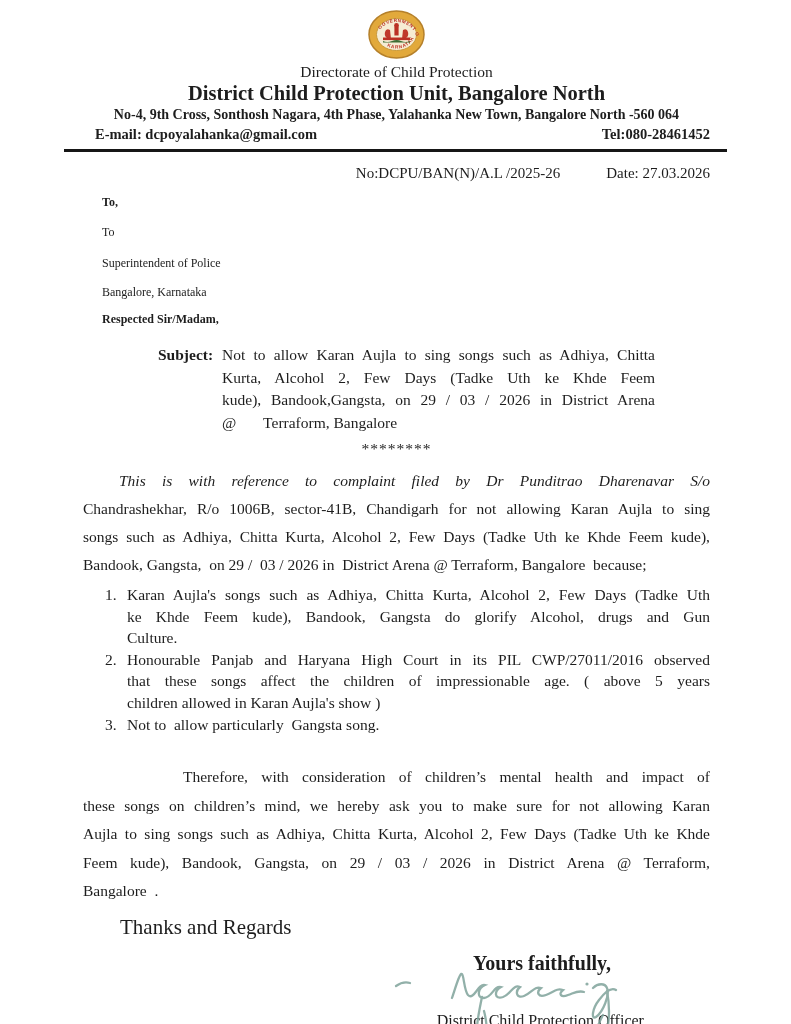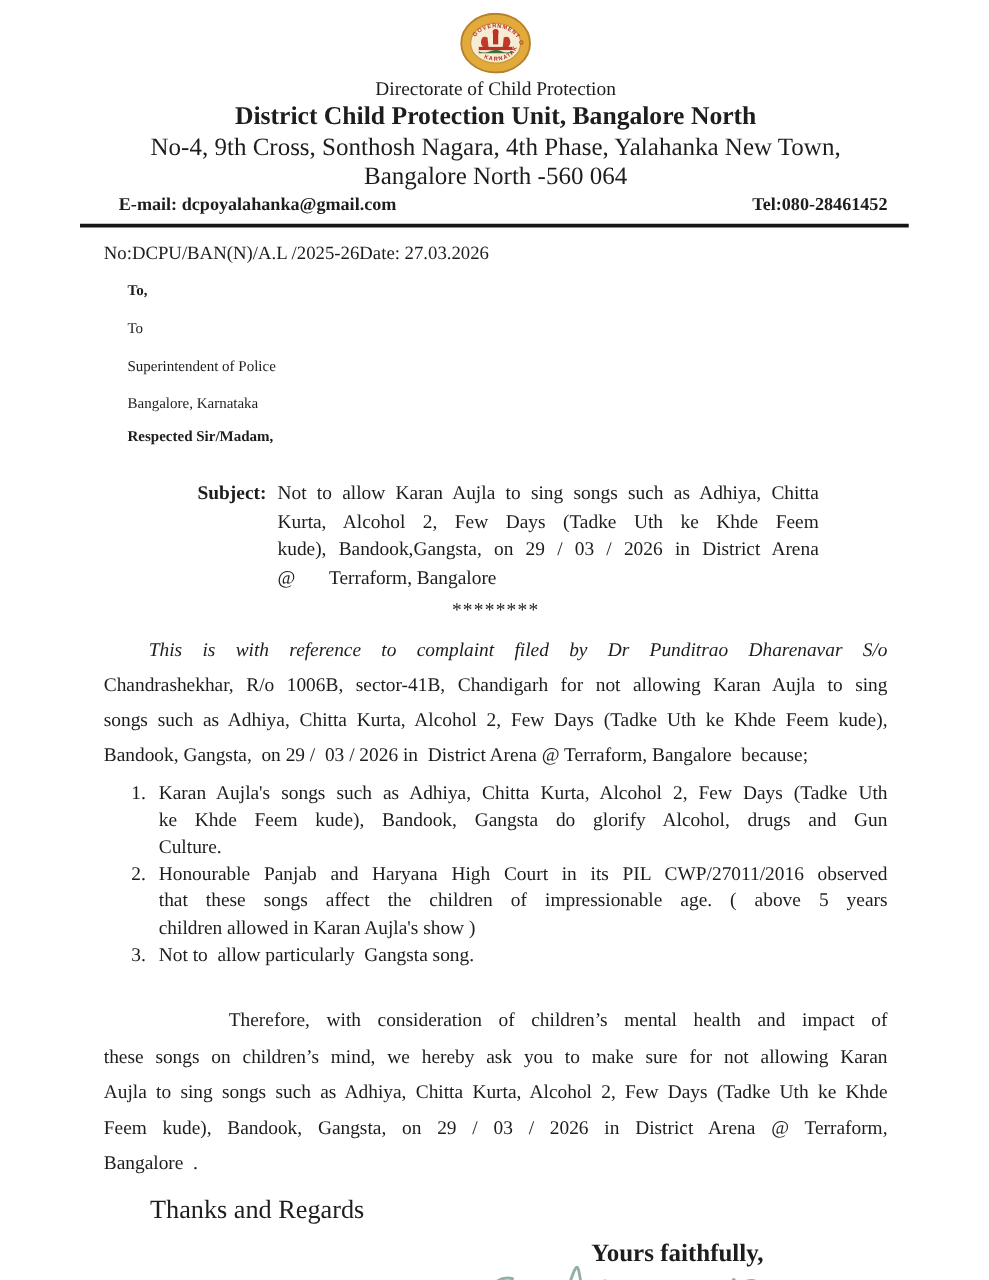--- a/index.html
+++ b/index.html
@@ -13,37 +13,37 @@
     color: #1d1d1d;
     box-sizing: border-box;
     padding: 10px 81px 0 83px;
     overflow: hidden;
   }
   
   .letterhead { text-align: center; }
   .logo-wrap { height: 50px; }
   .org-line { font-size: 15.5px; margin-top: 3px; }
   .unit-title { font-size: 20.5px; font-weight: bold; margin: 1px 0 2px 0; }
-  .address-line { font-size: 20px; font-weight: normal; }
+  .address-line { font-size: 14px; font-weight: bold; }
   .contact-row {
     display: flex; justify-content: space-between;
     font-size: 14.5px; font-weight: bold;
     margin-top: 3px; padding-left: 12px;
   }
   .header-divider {
     border: none; border-top: 3.5px solid #161616;
     margin: 6px -17px 0 -19px;
   }
   
-  .ref-row { display: flex; justify-content: flex-start; font-size: 15px; margin-top: 13px; }
+  .ref-row { display: flex; justify-content: flex-end; font-size: 15px; margin-top: 13px; gap: 46px; }
   
   .line { font-size: 12px; margin-top: 13px; margin-left: 19px; }
   .bold { font-weight: bold; }
   
-  .subject-row { display: flex; margin-top: 27px; }
+  .subject-row { display: flex; margin-top: 17px; }
   .subject-label { font-weight: bold; font-size: 15.5px; margin-left: 75px; width: 64px; flex: none; line-height: 22.5px; }
   .subject-text { width: 433px; font-size: 15.5px; line-height: 22.5px; }
   .subject-separator { text-align: center; font-size: 15.5px; letter-spacing: 1px; margin-top: 6px; }
   
   .jlines .jline { text-align: justify; text-align-last: justify; }
   .jlines .jline.last { text-align-last: left; white-space: pre-wrap; }
   .para { font-size: 15.5px; line-height: 28px; }
   .para1 { margin-top: 9px; }
   .para1 .jline.first { text-indent: 36px; font-style: italic; }
   .para2 { margin-top: 13px; line-height: 28.5px; }

